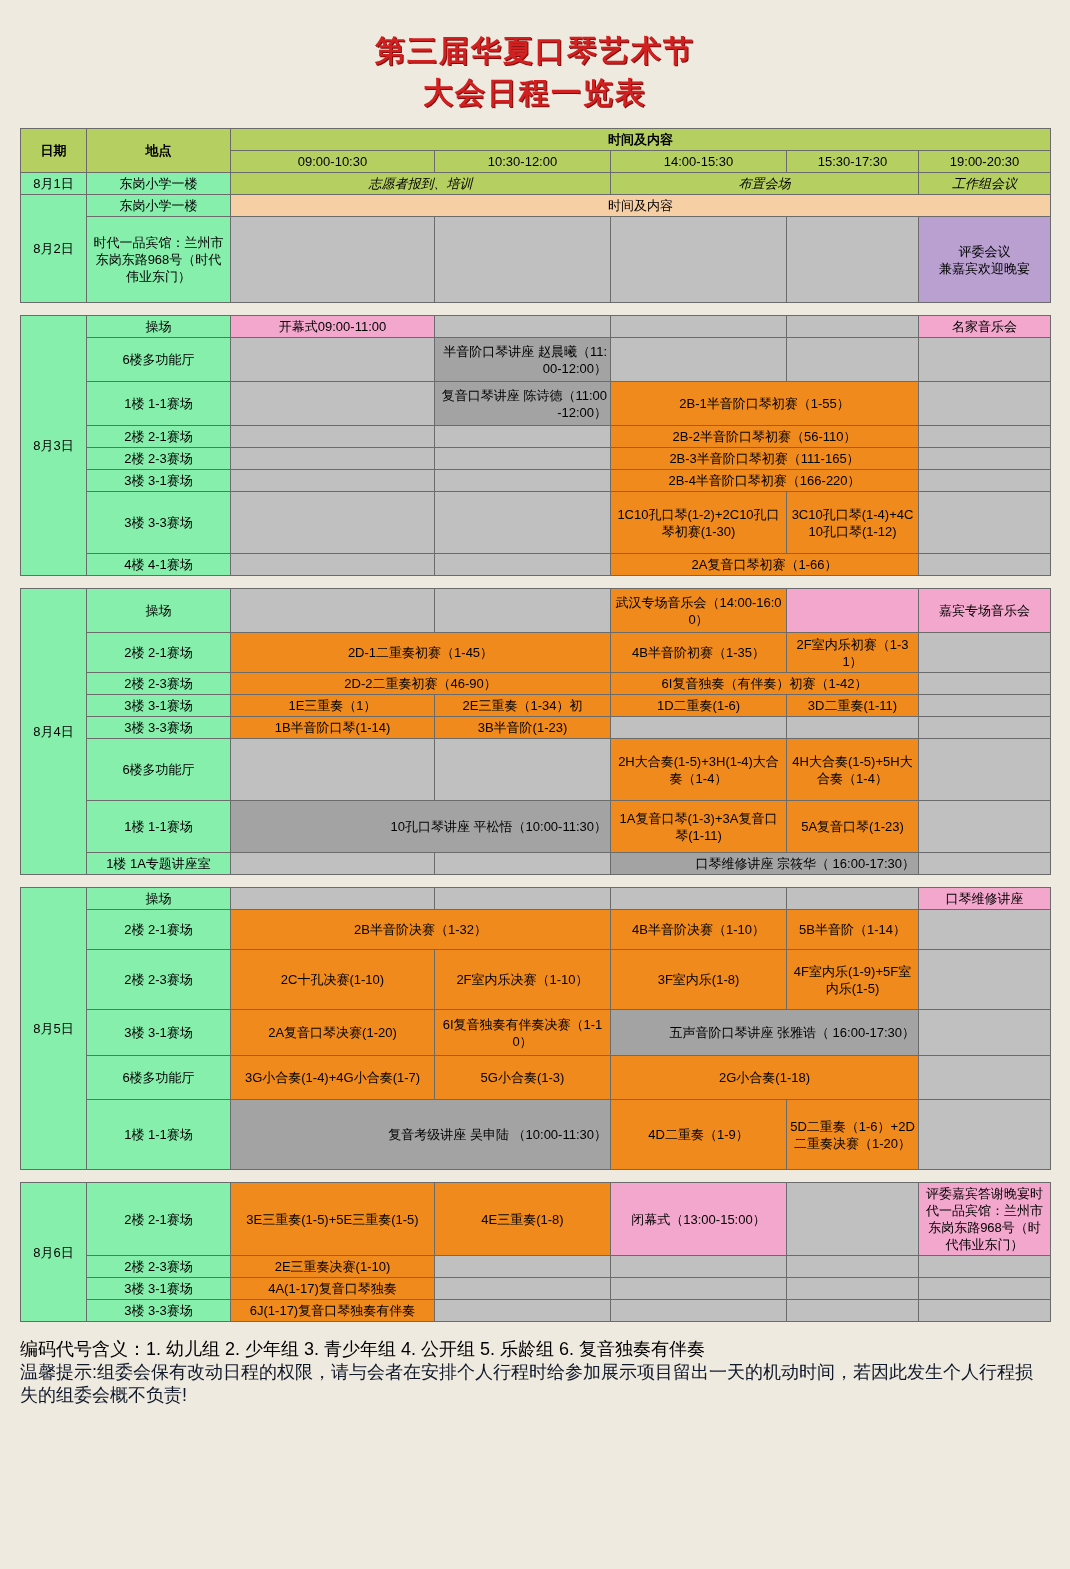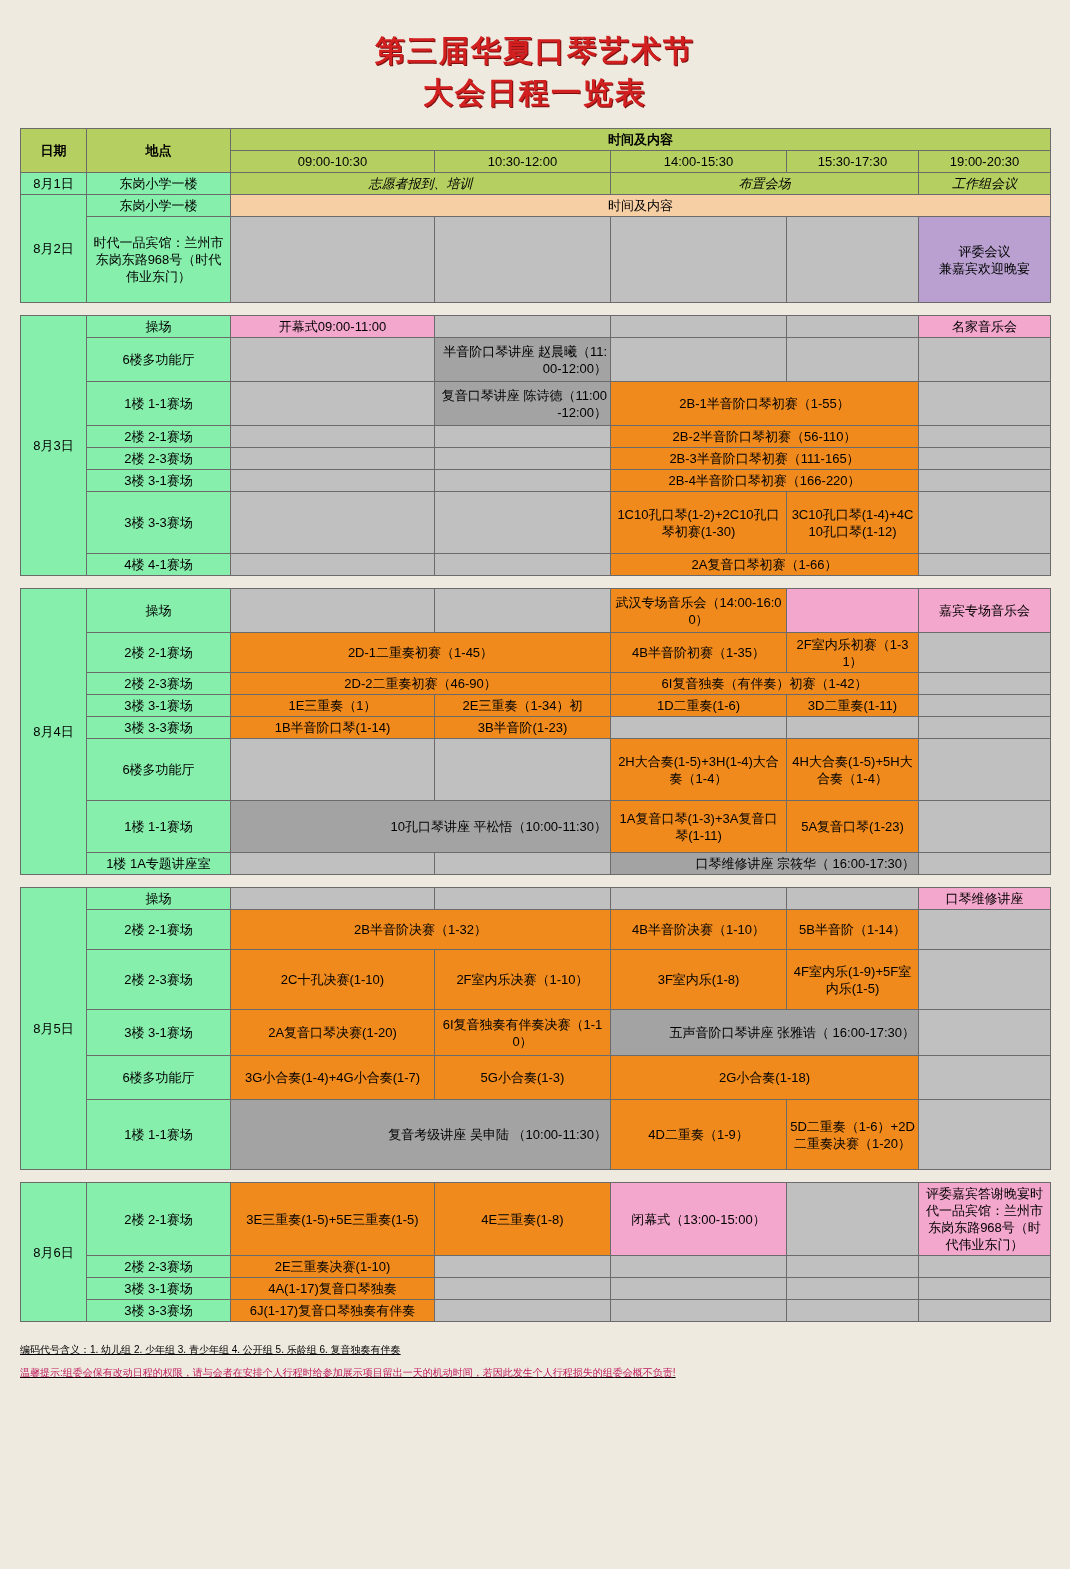--- a/index.html
+++ b/index.html
@@ -35,24 +35,24 @@
   .hdr-sub{background:#b5cf60;font-weight:normal;}
   .gray{background:#c0c0c0;}
   .orange{background:#f08a1c;}
   .yellow{background:#a3a3a3;text-align:right;}
   .pink{background:#f4a7cd;}
   .peach{background:#f6cfa5;}
   .purple{background:#b9a0d1;font-family:Liberation Serif, serif;}
   .green{background:#b5cf60;font-style:italic;}
   .label{background:#86efac;}
   .blk{margin-top:12px;}
-  .footer{width:1030px;margin:16px auto 5px auto;font-size:10px;line-height:23px;text-decoration:underline;}
+  .footer{width:1030px;margin:16px auto 5px auto;font-size:18px;line-height:23px;}
   .footer .ln{text-align:left;}
   .footer .ln2{text-align:center;}
-  .footer .warn{color:#be185d;}
+  .footer .warn{color:#0f172a;}
 </style>
 </head>
 <body>
 
 <div class="page">
 
   <div class="title-block">
     <div class="title-line">第三届华夏口琴艺术节</div>
     <div class="title-line">大会日程一览表</div>
   </div>

